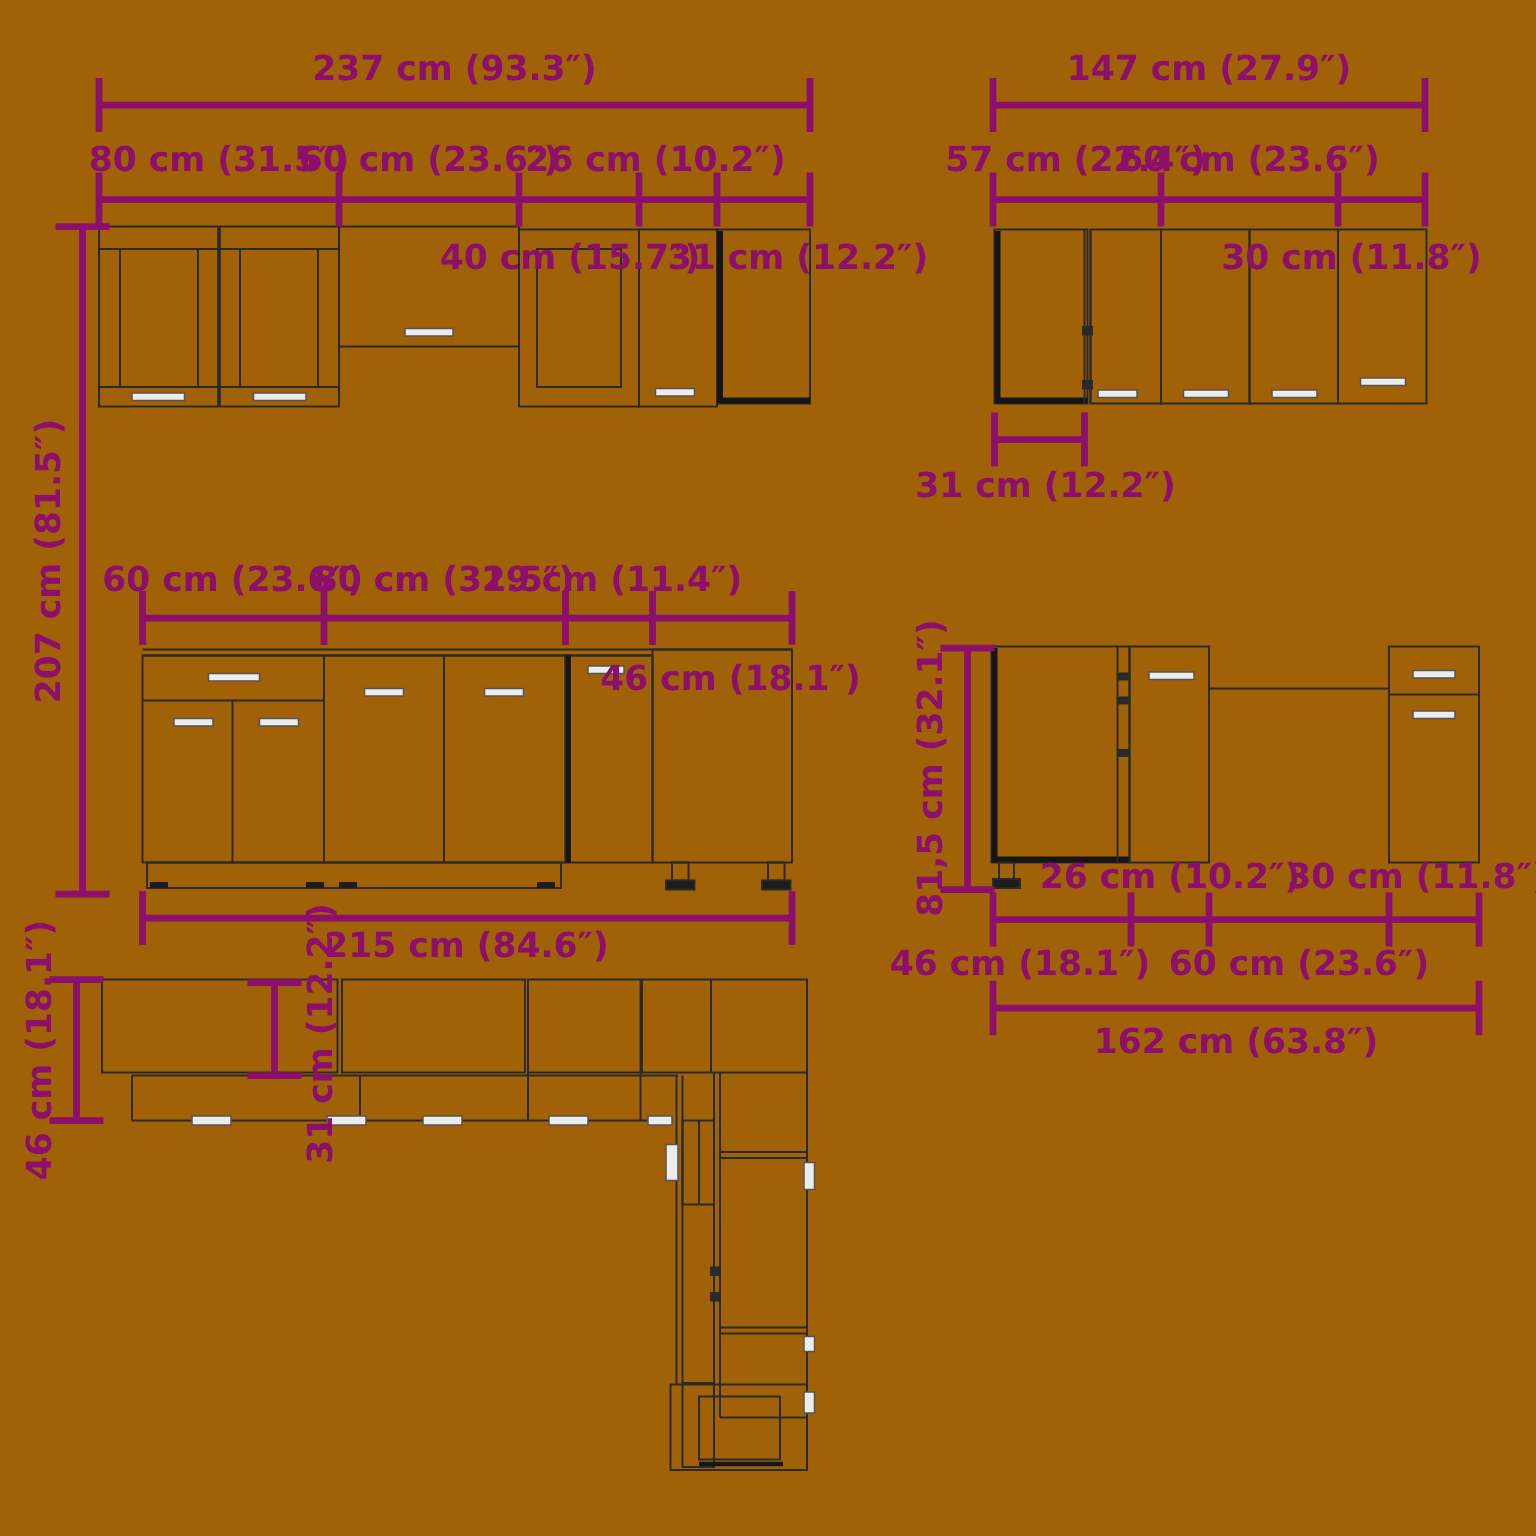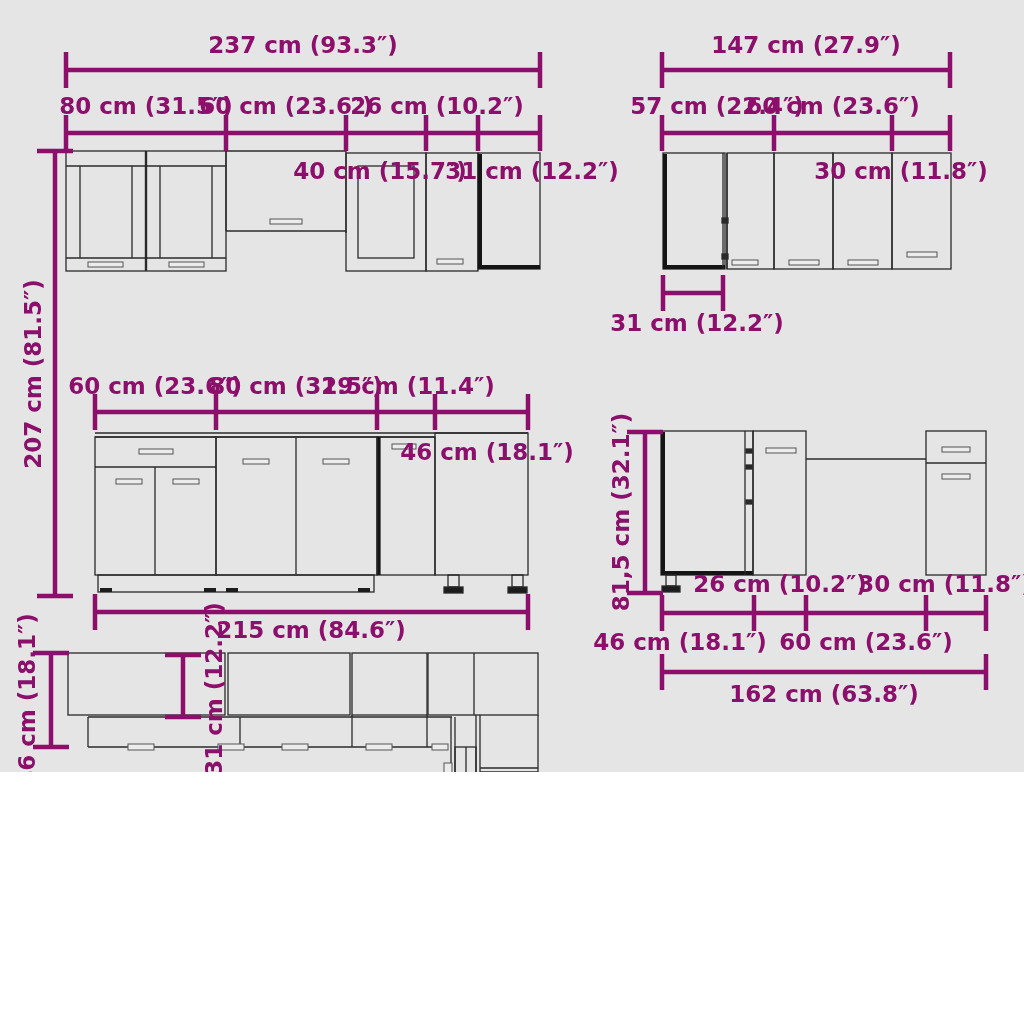--- a/index.html
+++ b/index.html
@@ -1,16 +1,16 @@
 <!DOCTYPE html>
 <html><head>
 <meta charset="utf-8">
 <style>
   html,body { margin:0; padding:0; background:#ffffff; }
-  .stage { width:1024px; height:772px; position:relative; background:#e5e5e5; }
+  .stage { width:1024px; height:1024px; position:relative; background:#a16207; }
   svg { display:block; }
   text.dim-label {
     font-family:"DejaVu Sans","Liberation Sans",sans-serif;
     font-weight:700;
     font-size:23px;
     text-anchor:middle;
   }
 </style>
 </head>
 <body>

